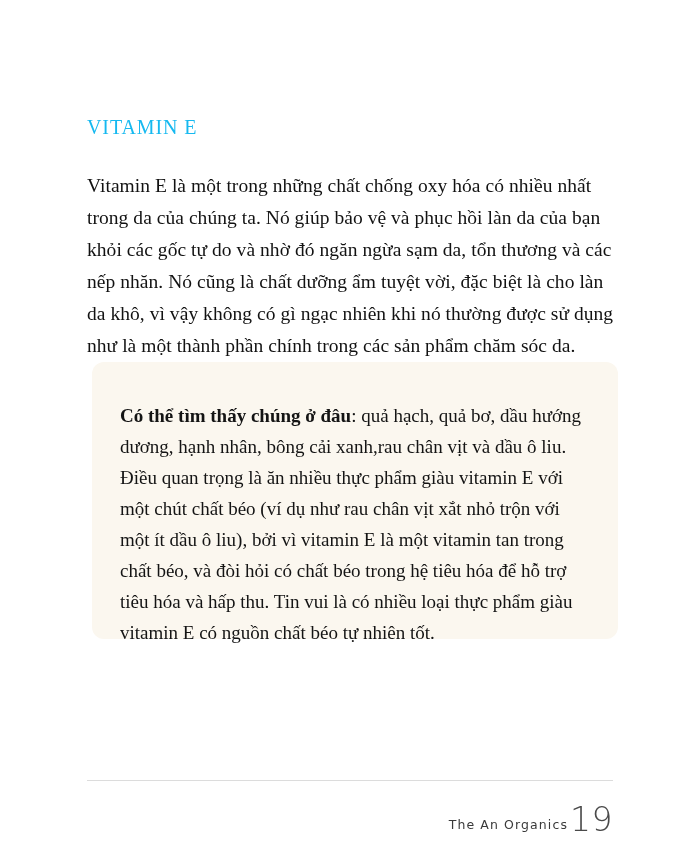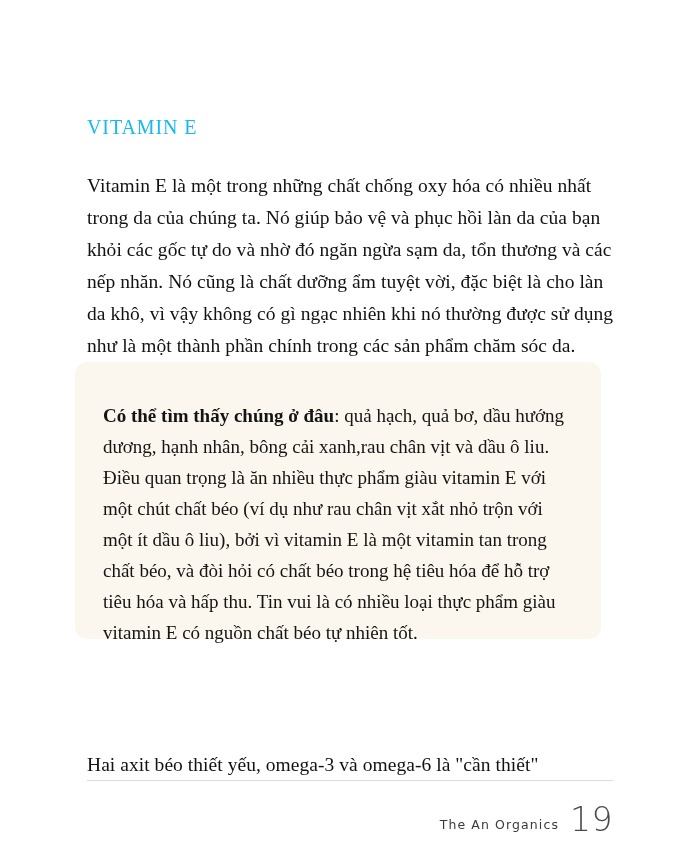--- a/index.html
+++ b/index.html
@@ -63,21 +63,21 @@
   #paragraph-efa {
     position: absolute;
     left: 87px;
     top: 729px;
     width: 530px;
   }
 
   
   .callout-box {
     position: absolute;
-    left: 75px;
+    left: 92px;
     top: 362px;
     width: 526px;
     height: 277px;
     background: #FBF7EF;
     border-radius: 12px;
     box-sizing: border-box;
   }
   .callout-text {
     position: absolute;
     left: 28px;
@@ -106,21 +106,21 @@
     top: 788px;
     width: 526px;
     height: 46px;
   }
   .footer-inner {
     position: absolute;
     right: 0;
     bottom: 0;
     display: flex;
     align-items: baseline;
-    gap: 11px;
+    gap: 2px;
     margin-top: 28px;
   }
   .footer-brand {
     font-family: "DejaVu Sans", sans-serif;
     font-size: 12.5px;
     letter-spacing: 1.1px;
     color: #3a3a3a;
     font-weight: 400;
     transform: scaleY(1.05);
   }
@@ -142,21 +142,20 @@
 
   <h2 class="section-heading" id="heading-vitamin-e">VITAMIN E</h2>
 
   <p class="body-paragraph" id="paragraph-intro">Vitamin E là một trong những chất chống oxy hóa có nhiều nhất trong da của chúng ta. Nó giúp bảo vệ và phục hồi làn da của bạn khỏi các gốc tự do và nhờ đó ngăn ngừa sạm da, tổn thương và các nếp nhăn. Nó cũng là chất dưỡng ẩm tuyệt vời, đặc biệt là cho làn da khô, vì vậy không có gì ngạc nhiên khi nó thường được sử dụng như là một thành phần chính trong các sản phẩm chăm sóc da.</p>
 
   <div class="callout-box">
     <p class="callout-text"><span class="callout-lead">Có thể tìm thấy chúng ở đâu</span><span class="callout-body">: quả hạch, quả bơ, dầu hướng dương, hạnh nhân, bông cải xanh,rau chân vịt và dầu ô liu. Điều quan trọng là ăn nhiều thực phẩm giàu vitamin E với một chút chất béo (ví dụ như rau chân vịt xắt nhỏ trộn với một ít dầu ô liu), bởi vì vitamin E là một vitamin tan trong chất béo, và đòi hỏi có chất béo trong hệ tiêu hóa để hỗ trợ tiêu hóa và hấp thu. Tin vui là có nhiều loại thực phẩm giàu vitamin E có nguồn chất béo tự nhiên tốt.</span></p>
   </div>
 
 
-  <p class="body-paragraph" id="paragraph-efa">Hai axit béo thiết yếu, omega-3 và omega-6 là "cần thiết"</p>
 
   <div class="footer-rule"></div>
 
   <div class="footer">
     <div class="footer-inner">
       <span class="footer-brand">The An Organics</span>
       <span class="footer-page-number">19</span>
     </div>
   </div>
 

